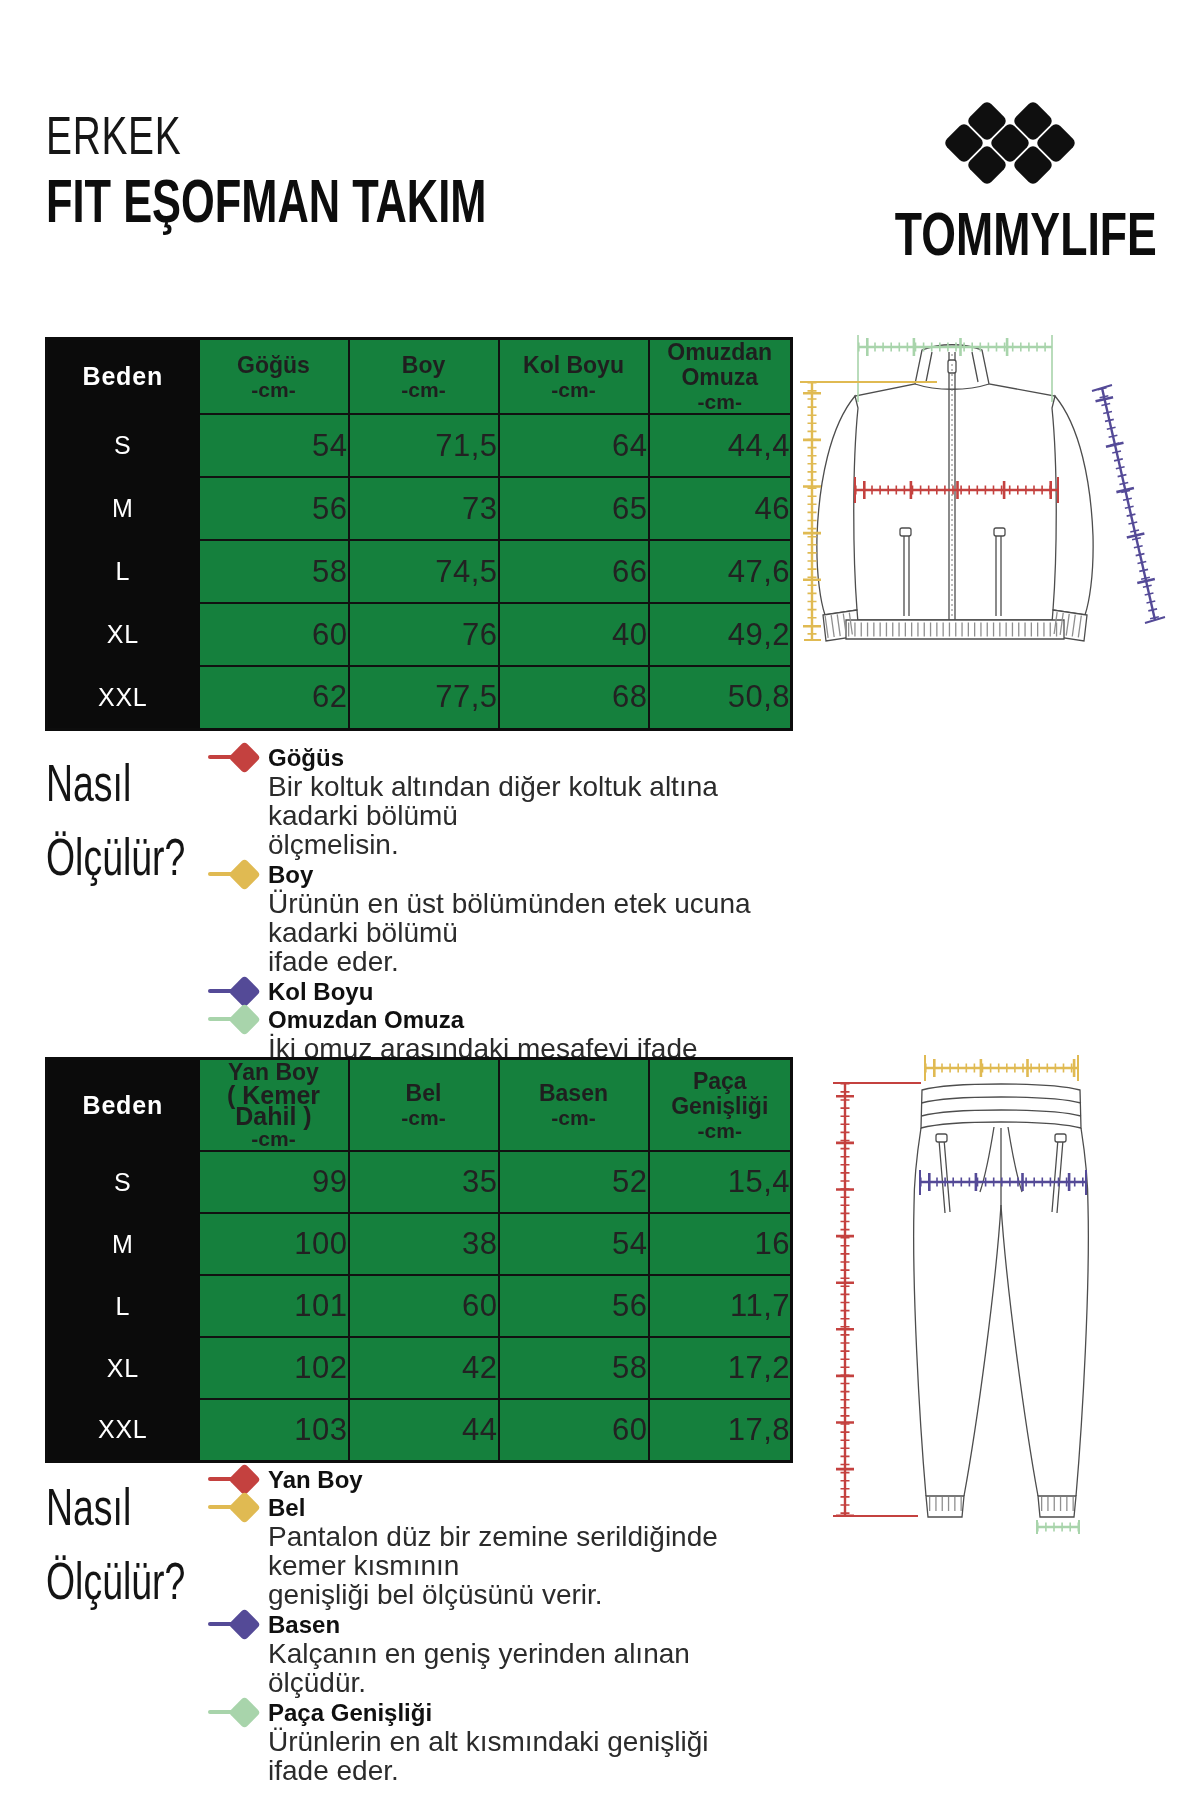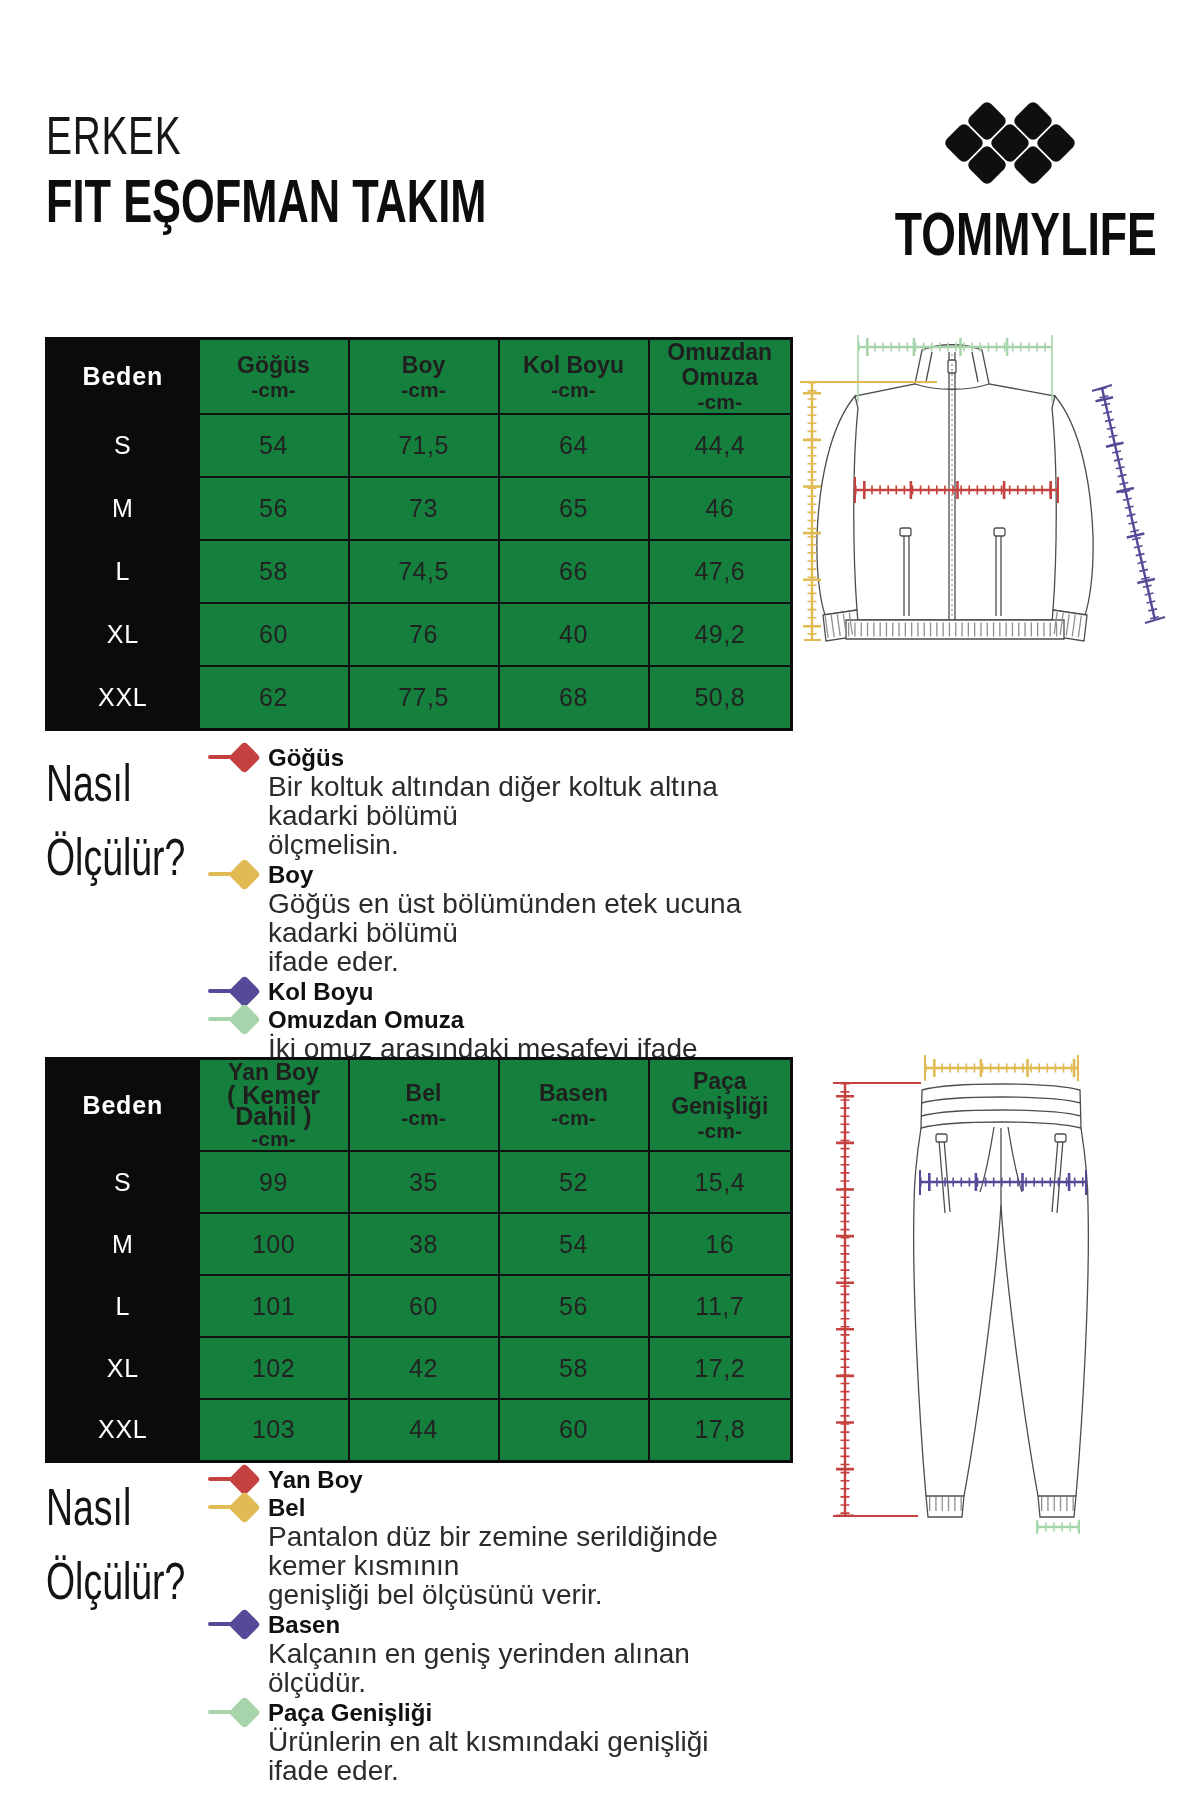--- a/index.html
+++ b/index.html
@@ -40,21 +40,21 @@
   }
   .t1{top:337px;}  .t1 thead tr{height:68px;} .t1 tbody tr{height:63px;}
   .t2{top:1057px;} .t2 thead tr{height:66px;} .t2 tbody tr{height:62px;}
   .size-col-cell{
     background:#0b0b0b;color:#ffffff;border-color:#0b0b0b !important;
     font-size:25px;letter-spacing:.8px;
   }
   .col-label{font-size:23px;line-height:25px;padding:0 6px;}
   .col-sub{font-size:25px;line-height:21px;}
   .col-unit{font-size:21px;line-height:23px;}
-  td.val{font-size:25px;letter-spacing:.5px;color:#222222;}
+  td.val{font-size:31px;letter-spacing:.5px;color:#222222;text-align:right;}
 
   
   .measure-heading{
     position:absolute;left:46px;font-size:52px;font-weight:400;color:#141414;
     line-height:74px;transform:scaleX(.72);transform-origin:left top;white-space:nowrap;
   }
   .legend{position:absolute;left:268px;width:490px;}
   .leg-item{position:relative;padding-bottom:0px;}
   .leg-title{font-size:24px;font-weight:bold;line-height:28px;color:#101010;}
   .leg-desc{font-size:28px;line-height:29px;white-space:pre-line;color:#2b2b2b;margin-bottom:2px;}
@@ -233,21 +233,21 @@
       <div class="leg-title">Göğüs</div>
       <div class="leg-desc">Bir koltuk altından diğer koltuk altına kadarki bölümü
 ölçmelisin.</div>
     </div>
     <div class="leg-item">
       <span class="leg-marker c-yellow">
           <span class="leg-line"></span>
           <span class="leg-diamond"></span>
         </span>
       <div class="leg-title">Boy</div>
-      <div class="leg-desc">Göğüs en üst bölümünden etek ucuna kadarki bölümü
+      <div class="leg-desc">Ürünün en üst bölümünden etek ucuna kadarki bölümü
 ifade eder.</div>
     </div>
     <div class="leg-item">
       <span class="leg-marker c-purple">
           <span class="leg-line"></span>
           <span class="leg-diamond"></span>
         </span>
       <div class="leg-title">Kol Boyu</div>
     </div>
     <div class="leg-item">

